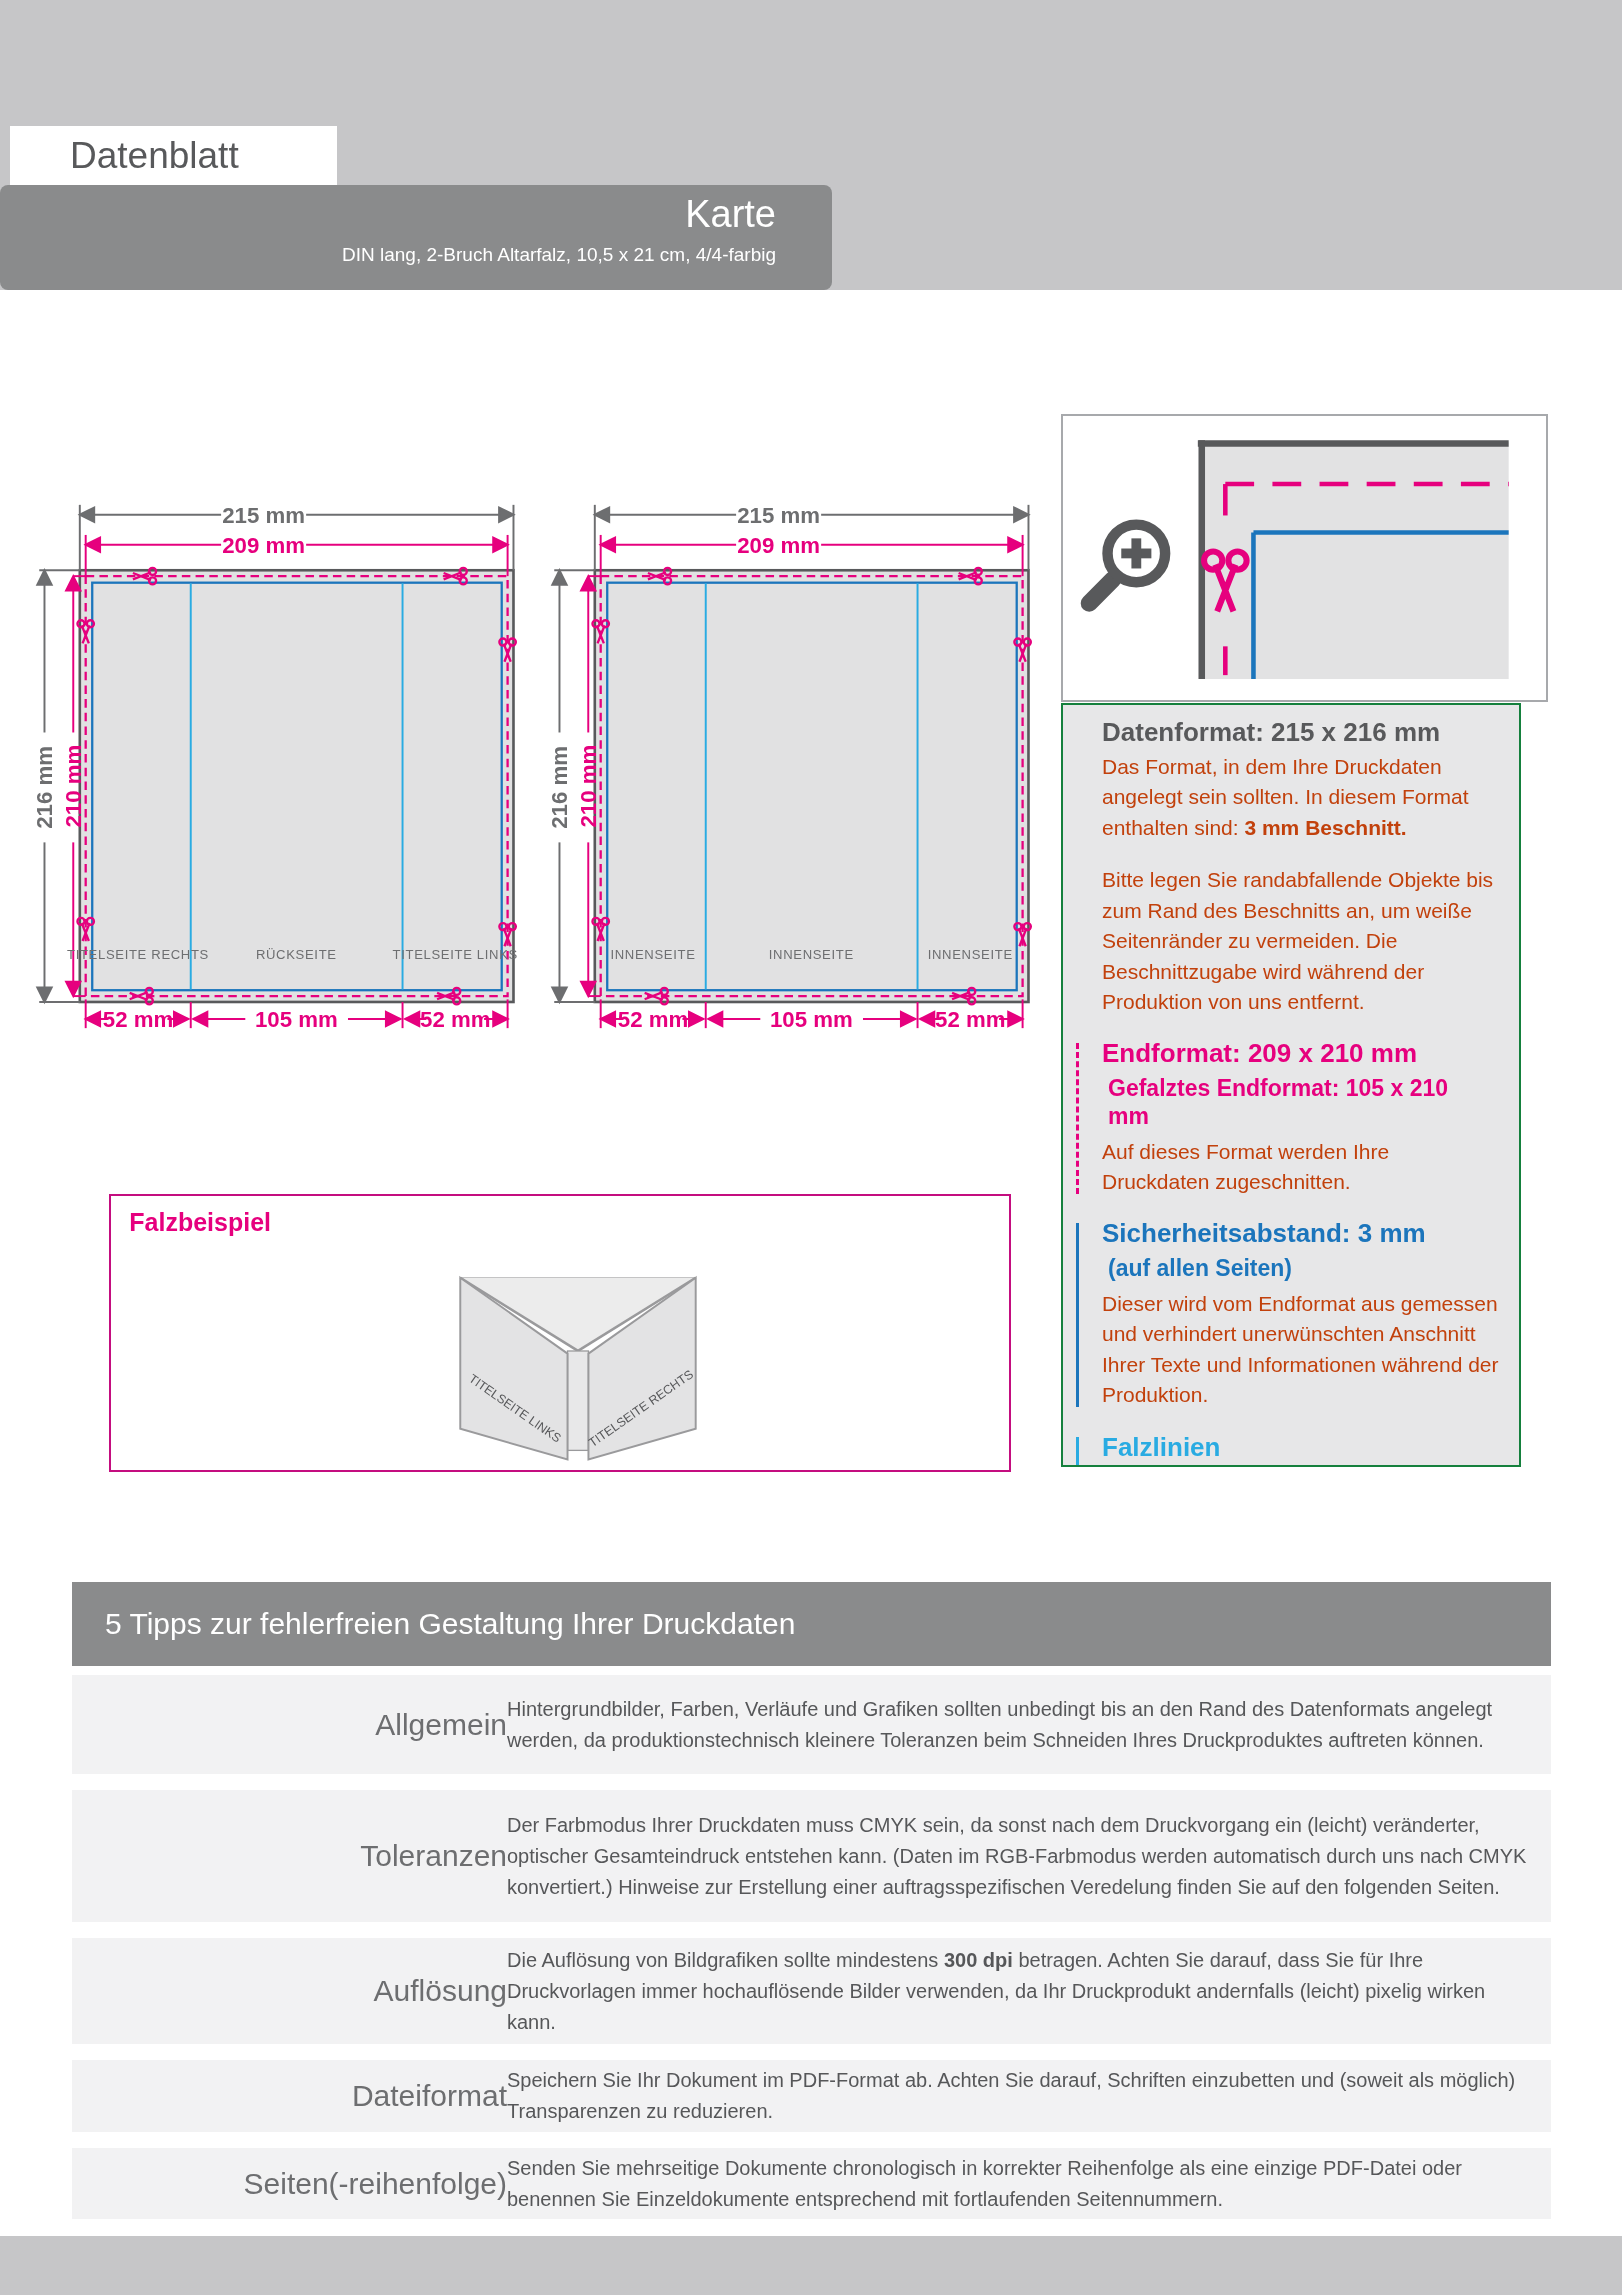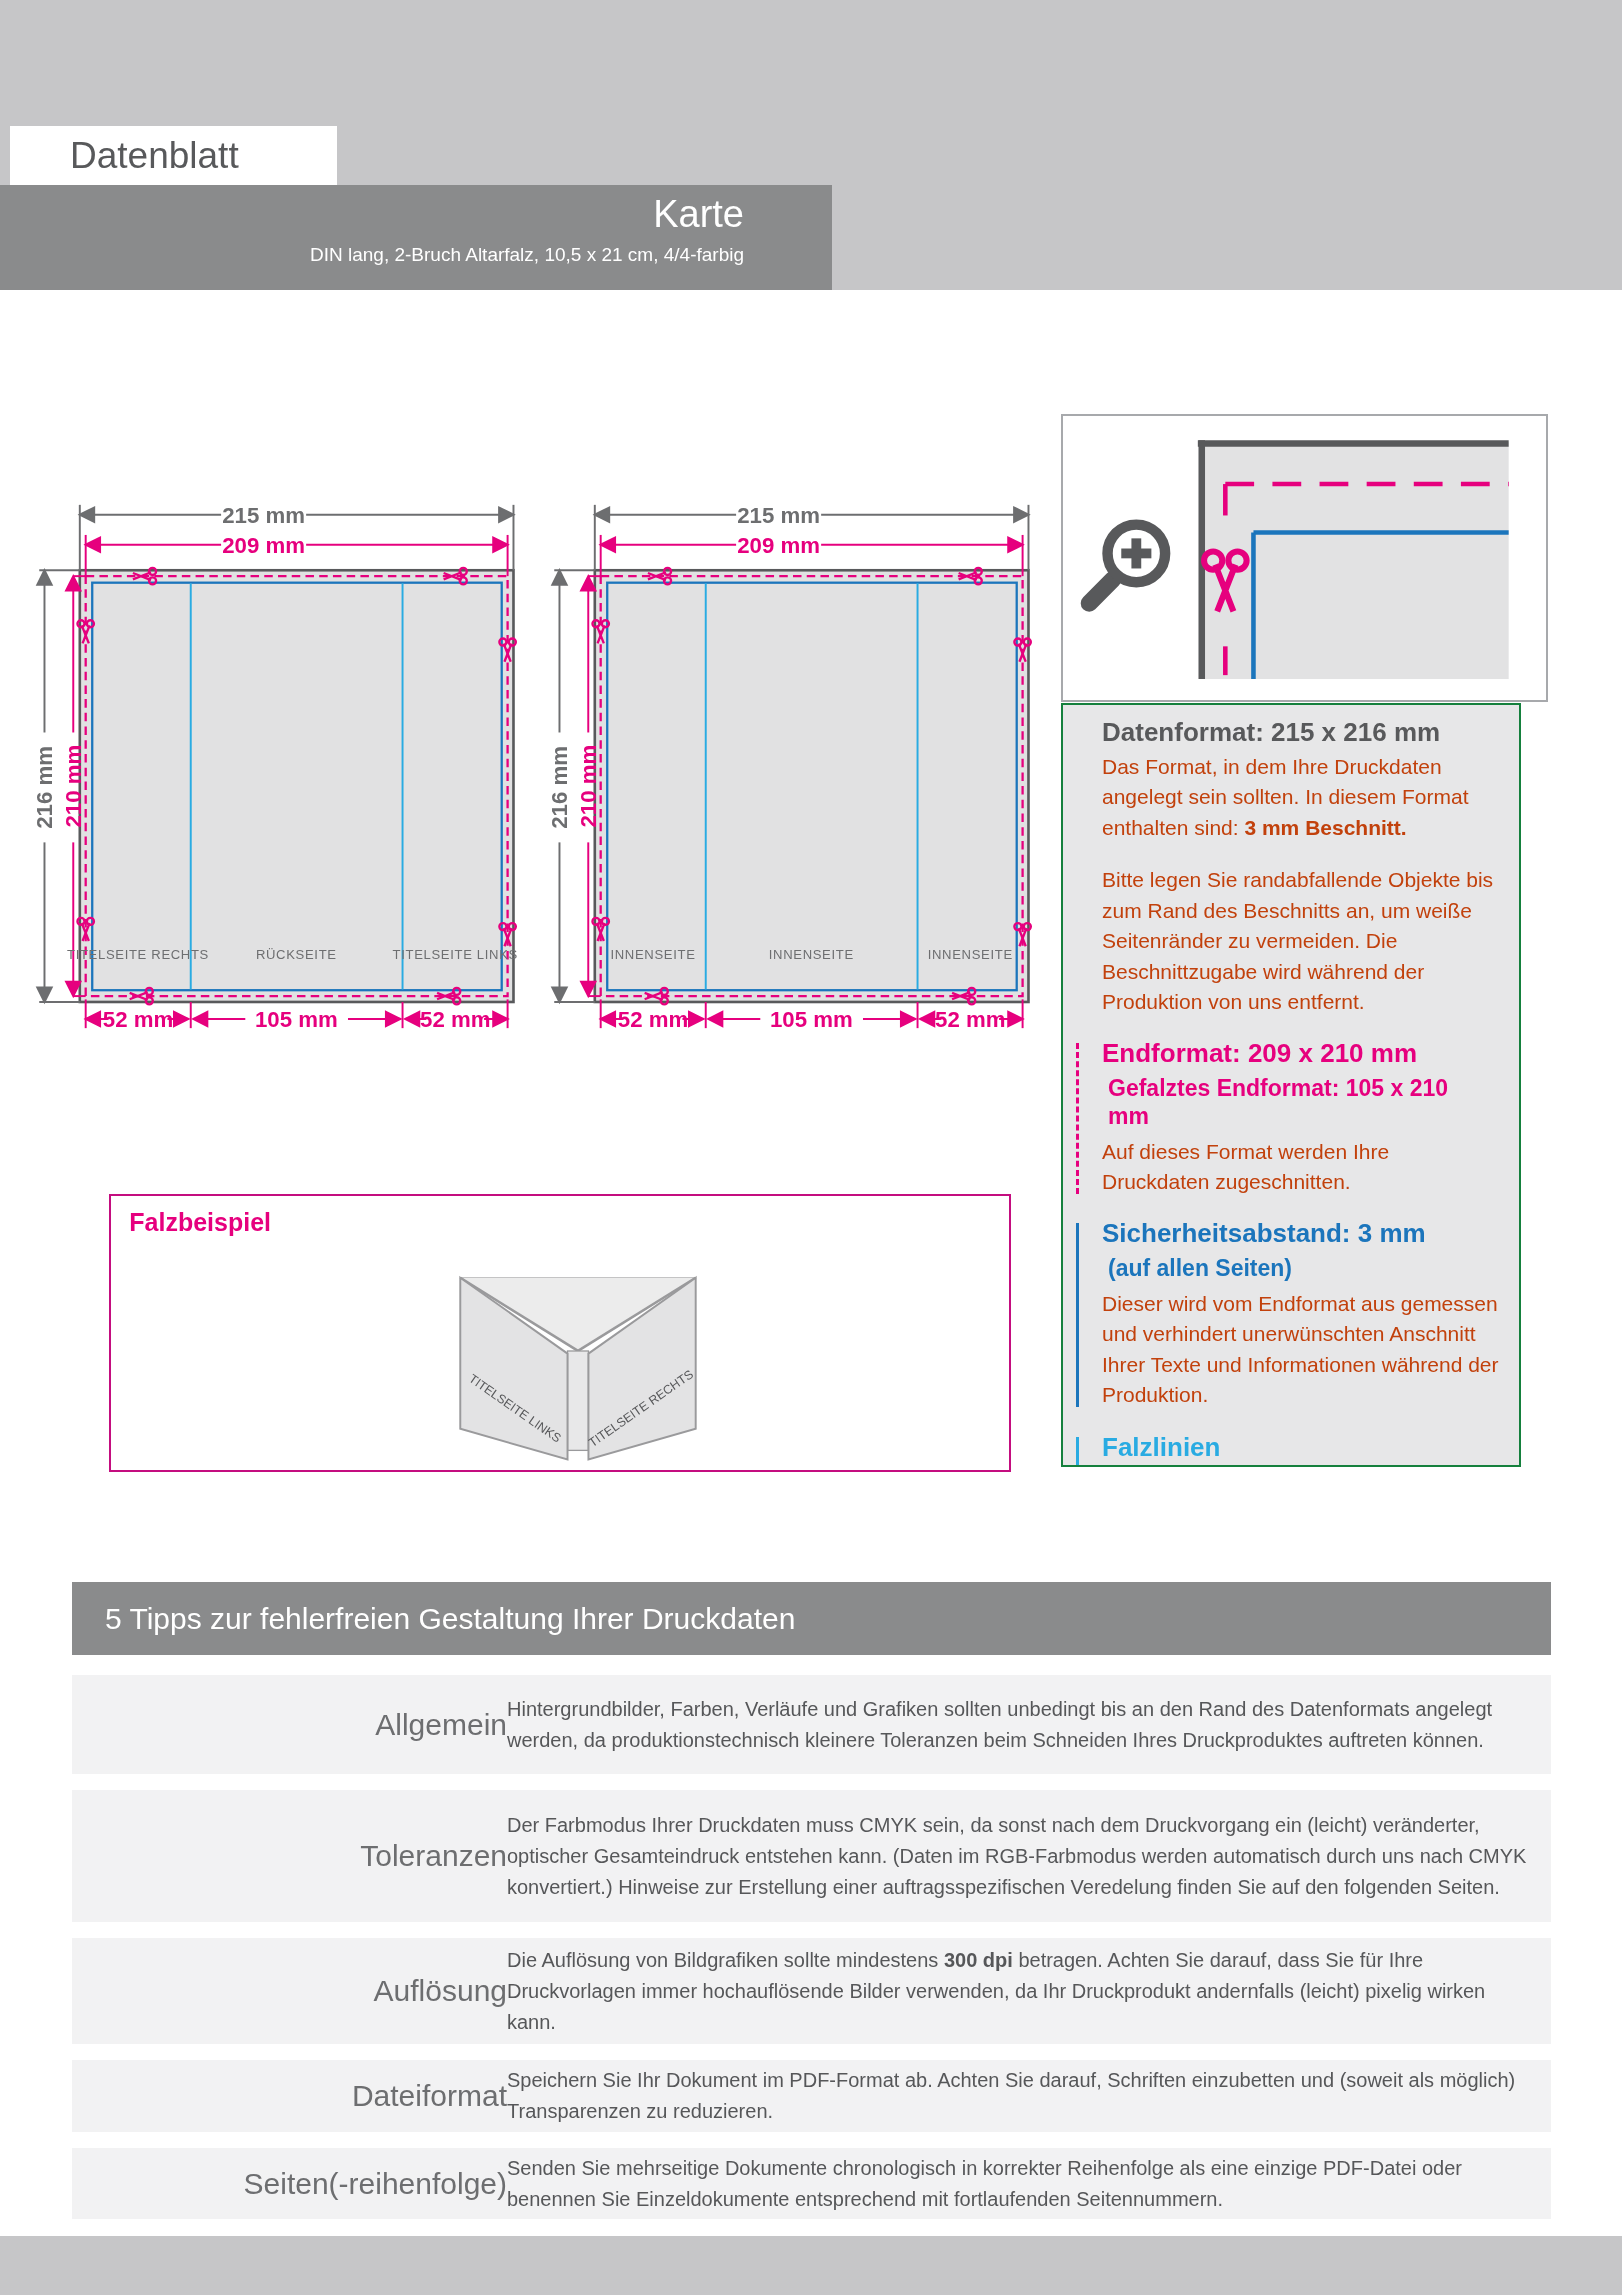--- a/index.html
+++ b/index.html
@@ -5,21 +5,21 @@
   html,body{margin:0;padding:0;background:#fff;}
   #page{position:relative;width:1623px;height:2295px;background:#fff;overflow:hidden;
         font-family:"Liberation Sans","DejaVu Sans",sans-serif;}
   .abs{position:absolute;}
 
   
   #top-band{left:0;top:0;width:1623px;height:290px;background:#c6c6c8;}
   #title-box{left:10px;top:126px;width:327px;height:59px;background:#ffffff;}
   #title-box span{display:block;padding-left:60px;line-height:59px;font-size:37px;color:#58595b;}
   #karte-band{left:0;top:185px;width:832px;height:105px;background:#8a8b8c;color:#fff;
-              text-align:right;padding-right:88px;box-sizing:border-box;}
+              text-align:right;padding-right:56px;box-sizing:border-box;border-radius:8px;}
   #karte-band .product{display:block;margin-top:9.2px;font-size:38px;line-height:41px;}
   #karte-band .subtitle{display:block;margin-top:8.5px;font-size:19px;line-height:21px;}
 
   
   svg text{font-family:"Liberation Sans","DejaVu Sans",sans-serif;}
   .dimlabel{font-size:34px;font-weight:700;}
   .panel-label{font-size:20px;fill:#6d6e70;letter-spacing:1px;}
 
   
   #corner-box{left:1061px;top:414px;width:487px;height:288px;background:#fff;
@@ -33,21 +33,21 @@
   .ip-p{font-size:21px;line-height:1.45;color:#c2410c;margin:3.9px 0 0 0;}
   .mag{color:#e6007e;} .blu{color:#1b75bc;} .cya{color:#29abe2;}
   .sec-gap{height:22px;}
 
   
   #falzbeispiel{left:109px;top:1194px;width:902px;height:278px;border:2px solid #c40d7f;
                 box-sizing:border-box;background:#fff;}
   #falzbeispiel .fb-title{position:absolute;left:18.3px;top:11.8px;font-size:25px;font-weight:700;color:#e6007e;}
 
   
-  #tips-band{left:72px;top:1582px;width:1479px;height:73px;background:#8a8b8c;color:#fff;
+  #tips-band{left:72px;top:1582px;width:1479px;height:84px;background:#8a8b8c;color:#fff;
              display:flex;align-items:center;}
   #tips-band span{padding-left:33px;font-size:30px;}
   .tip-row{left:72px;width:1479px;background:#f2f2f3;display:flex;align-items:center;box-sizing:border-box;}
   .tip-label{width:435px;padding-left:23px;box-sizing:border-box;font-size:30px;color:#6d6e70;text-align:right;}
   .tip-text{flex:1;padding-right:23px;font-size:20px;line-height:1.55;color:#565759;}
 
   #footer-band{left:0;top:2236px;width:1623px;height:60px;background:#c6c6c8;}
 </style>
 </head>
 <body>

